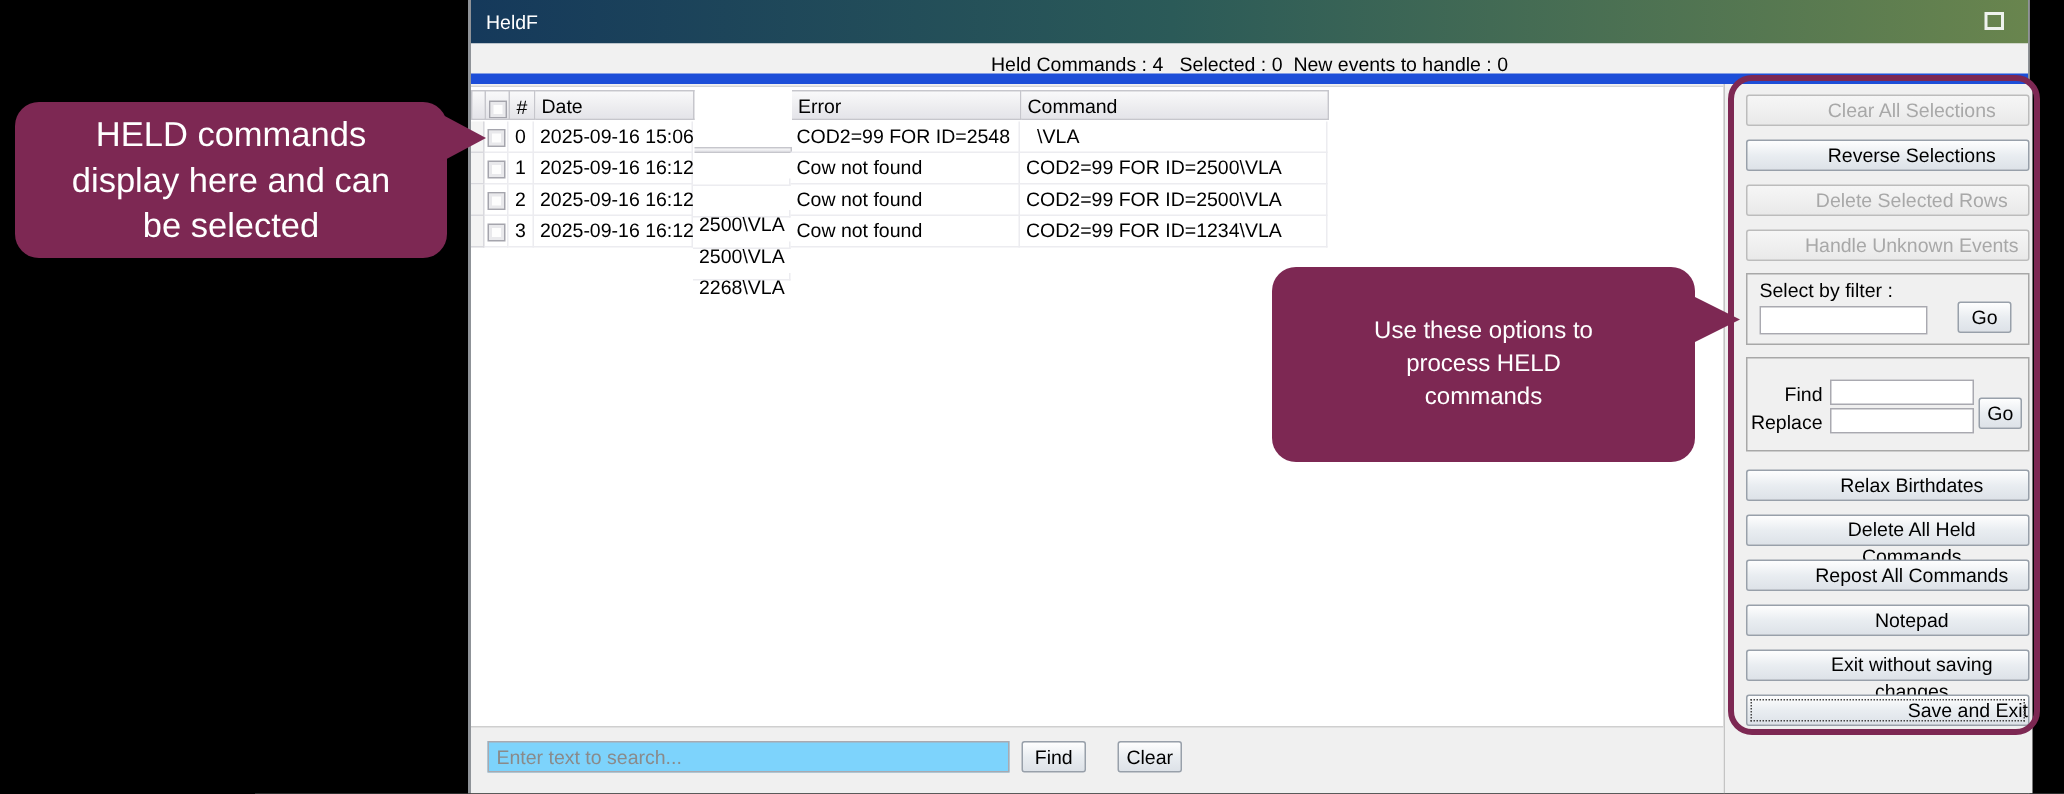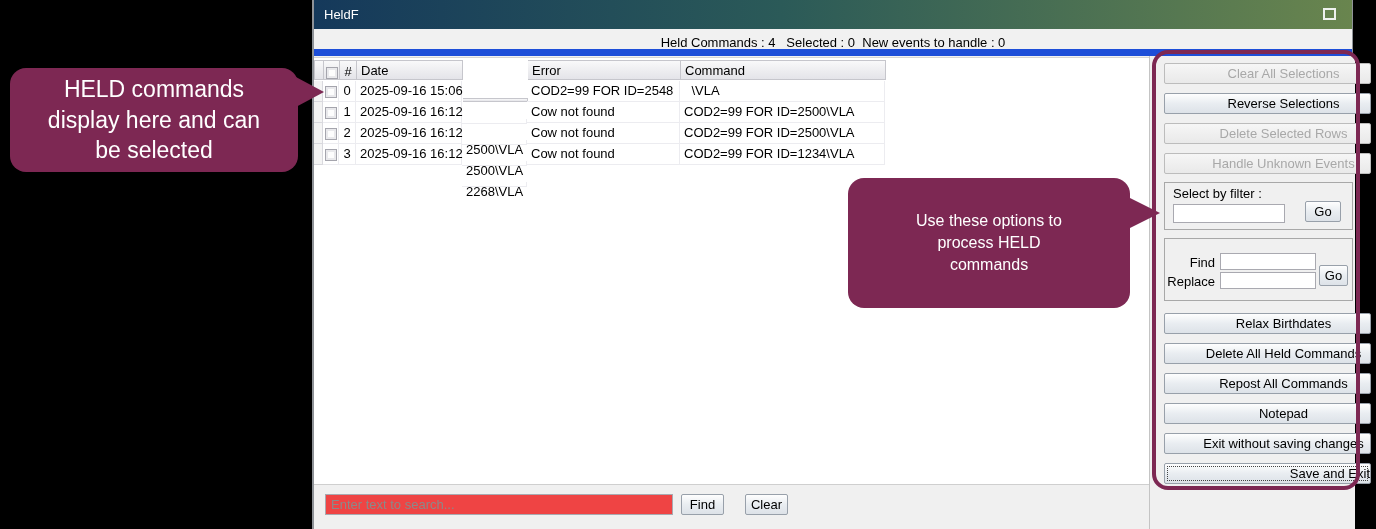--- a/index.html
+++ b/index.html
@@ -33,37 +33,37 @@
   .w-ind { width:6px; }  .w-cb { width:16px; } .w-num { width:17px; text-align:center; padding:2px 0; }
   .w-date { width:106px; } .w-id { width:65px;margin-top:38px; } .w-err { width:153px; } .w-cmd { width:205px; }
   .ind { background:#f4f4f4; border-right:1px solid #d9d9de; border-bottom:1px solid #d9d9de; }
   .cb { display:inline-block; width:12px; height:12px; border:1px solid #a5a5ad; background:#fdfdfd;
         box-shadow:inset 0 0 0 2px #e9e9ec; vertical-align:middle; margin-top:1px; }
   .cbcell { padding:2px 1px; text-align:center; }
 
   
   .rpanel { position:absolute; left:835px; top:56px; width:206px; height:473px; background:#f0f0f0;
             border-left:1px solid #c4c4c4; }
-  .btn { position:absolute; left:14px; width:207px; height:21px; font-family:"Liberation Sans",sans-serif;
+  .btn { position:absolute; left:14px; width:189px; height:21px; font-family:"Liberation Sans",sans-serif;
          font-size:13px; color:#000; text-align:center;
          background:linear-gradient(#fefefe,#e9edf1 50%,#dde2e8);
          border:1px solid #98a0aa; border-radius:2px; line-height:18px;padding-left:32px; }
   .btn.disabled { color:#a8a8a8; background:linear-gradient(#f6f6f6,#e9e9e9); border-color:#bcbcbc; }
   .btn.focused { outline:1px dotted #444; outline-offset:-4px;text-align:right; }
   .groupbox { position:absolute; left:14px; width:189px; border:1px solid #a8a8a8; background:#f0f0f0; }
   .glabel { position:absolute; font-size:13px; color:#000; }
   .ginput { position:absolute; border:1px solid #a9a9b0; background:#fff; font-size:13px; padding:0 3px; }
   .gbtn { position:absolute; font-size:13px; text-align:center;
           background:linear-gradient(#fefefe,#e9edf1 50%,#dde2e8); border:1px solid #98a0aa; border-radius:2px;margin-left:24px; }
 
   
   .searchbar { position:absolute; left:0; top:484px; width:835px; height:45px; background:#f0f0f0;
                border-top:1px solid #cfcfcf; }
   .search-input { position:absolute; left:11px; top:9px; width:348px; height:21px; border:1px solid #a9a9b0;
-                  background:#ef4444; font-size:13px; padding:0 5px; color:#000; font-family:"Liberation Sans",sans-serif; }
+                  background:#7dd3fc; font-size:13px; padding:0 5px; color:#000; font-family:"Liberation Sans",sans-serif; }
   .search-input::placeholder { color:#8a8a8a; opacity:1; }
   .sbtn { position:absolute; top:9px; width:43px; height:21px; font-size:13px; text-align:center;
           background:linear-gradient(#fefefe,#e9edf1 50%,#dde2e8); border:1px solid #98a0aa;
           border-radius:2px; line-height:18px; }
 
   
   .outline { position:absolute; left:1152px; top:50px; width:208px; height:440px;
              border:4px solid #7d2853; border-radius:16px; z-index:10; pointer-events:none; }
   .callout { position:absolute; background:#7d2853; color:#fff; border-radius:16px; z-index:20;
              display:flex; flex-direction:column; justify-content:center; text-align:center; }

